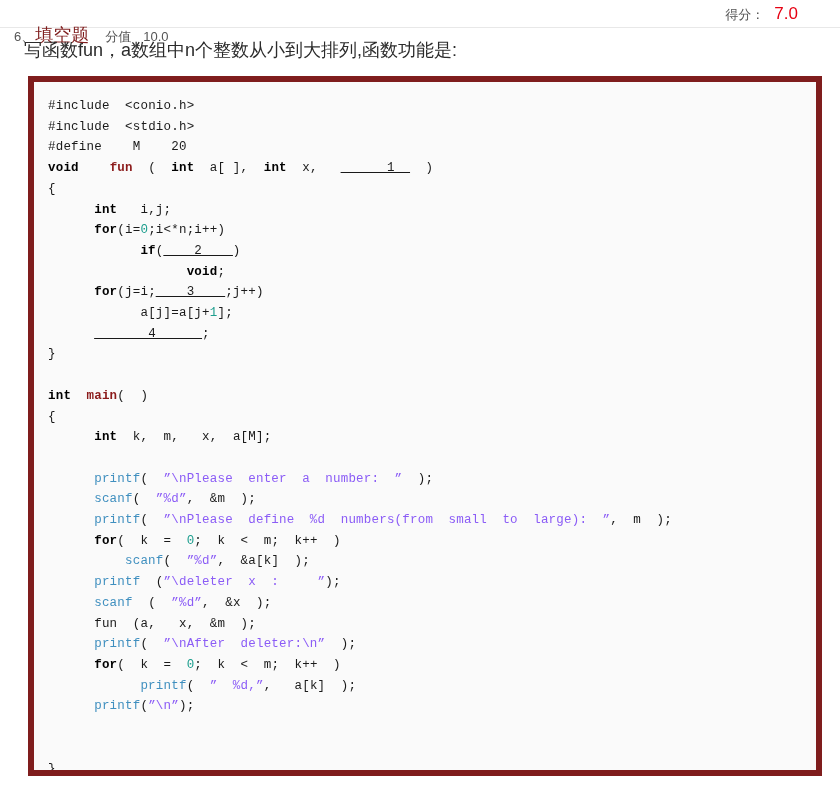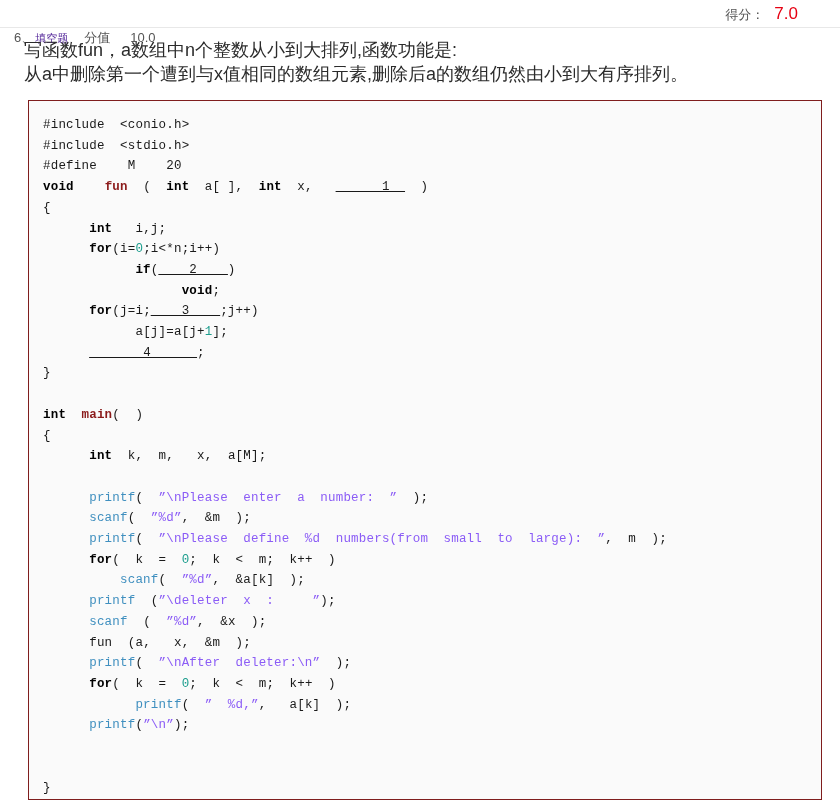--- a/index.html
+++ b/index.html
@@ -36,34 +36,34 @@
     display: flex;
     align-items: baseline;
     white-space: nowrap;
     padding-right: 28px;
   }
   .q-index {
     font-size: 13px;
     color: #555555;
   }
   .q-type {
-    font-size: 11px;
-    color: #4c1d95;
+    font-size: 18px;
+    color: #7f1d1d;
     margin-left: 1px;
   }
   .q-points-label {
     font-size: 13px;
     color: #555555;
     margin-left: 16px;
     margin-top: 48px;
   }
   .q-points-value {
     font-size: 13px;
     color: #555555;
-    margin-left: 20px;
+    margin-left: 12px;
   }
   .score-label {
     font-size: 13px;
     color: #555555;
   }
   .score-value {
     font-size: 17px;
     color: #e60012;
     margin-left: 10px;
     font-weight: 400;
@@ -76,21 +76,21 @@
   .stem-line {
     font-size: 18px;
     line-height: 24px;
     color: #2b2b2b;
     white-space: nowrap;
   }
 
   
   .code-box {
     margin: 10px 18px 0 28px;
-    border: 1px solid #7f1d1d;
+    border: 6px solid #7f1d1d;
     background: #fafafa;
     height: 700px;
     box-sizing: border-box;
     padding: 14px 10px 10px 14px;
     overflow: hidden;
   }
   pre.code {
     margin: 0;
     font-family: "Liberation Mono", "DejaVu Sans Mono", monospace;
     font-size: 12.5px;
@@ -118,21 +118,20 @@
     <span class="q-points-value">10.0</span>
   </div>
   <div class="right">
     <span class="score-label">得分：</span>
     <span class="score-value">7.0</span>
   </div>
 </div>
 
 <div class="stem">
   <div class="stem-line">写函数fun，a数组中n个整数从小到大排列,函数功能是:</div>
-  <div class="stem-line">从a中删除第一个遭到与x值相同的数组元素,删除后a的数组仍然由小到大有序排列。</div>
 </div>
 
 <div class="code-box">
   <pre class="code" id="code-render"><span class="plain">#include</span>  &lt;<span class="plain">conio</span>.<span class="plain">h</span>&gt;
 <span class="plain">#include</span>  &lt;<span class="plain">stdio</span>.<span class="plain">h</span>&gt;
 <span class="plain">#define</span>    <span class="plain">M</span>    <span class="plain">20</span>
 <span class="kw">void</span>    <span class="fn-def">fun</span>  (  <span class="kw">int</span>  <span class="plain">a</span>[ ],  <span class="kw">int</span>  <span class="plain">x</span>,   <span class="blank">______1__</span>  )
 {
       <span class="kw">int</span>   <span class="plain">i</span>,<span class="plain">j</span>;
       <span class="kw">for</span>(<span class="plain">i</span>=<span class="num">0</span>;<span class="plain">i</span>&lt;*<span class="plain">n</span>;<span class="plain">i</span>++)

